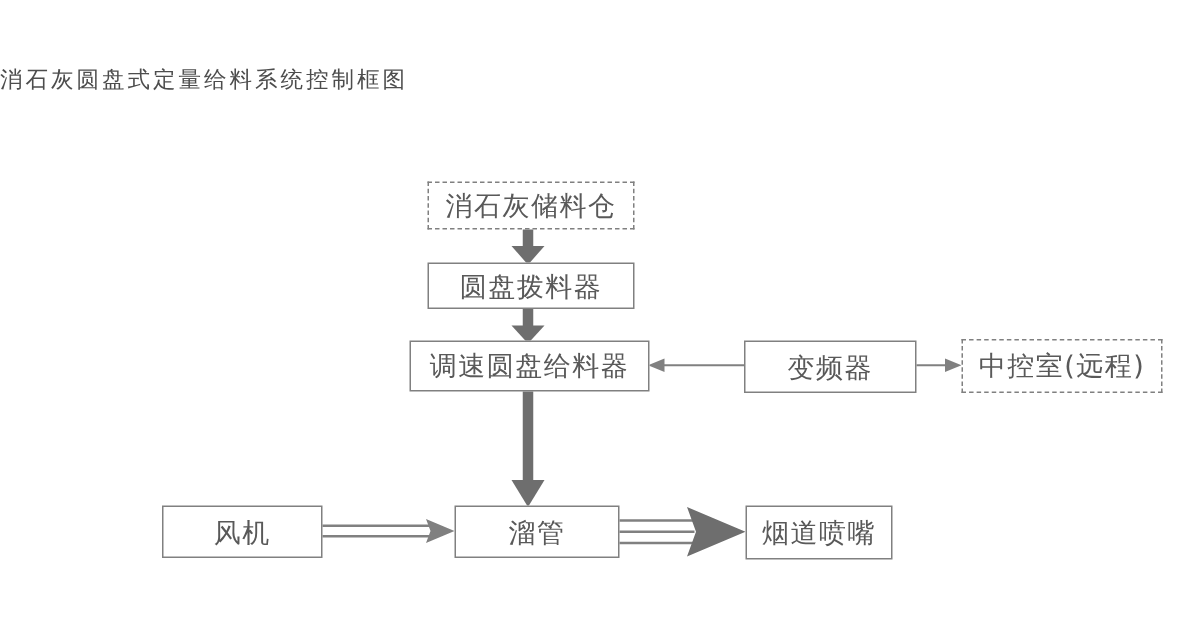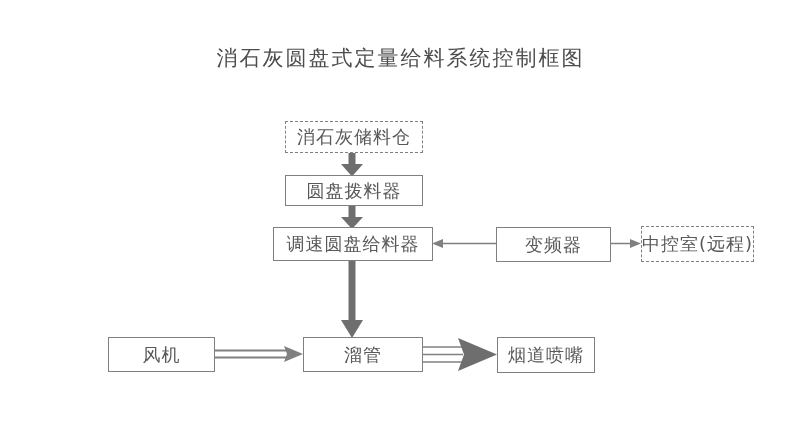--- a/index.html
+++ b/index.html
@@ -15,22 +15,21 @@
     width: 801px;
     height: 421px;
     background: #ffffff;
     overflow: hidden;
   }
   #title {
     position: absolute;
     left: 0;
     top: 44px;
     width: 801px;
-    text-align: center;
-    font-size: 21px;
+    font-size: 15px;
     color: #4d4d4d;
     letter-spacing: 2px;
     font-family: "DejaVu Sans", "Liberation Sans", sans-serif;
     white-space: nowrap;
   }
   .node {
     position: absolute;
     box-sizing: border-box;
     display: flex;
     align-items: center;
@@ -114,29 +113,29 @@
   </div>
 
   <div class="node solid" style="left:273px; top:227px; width:160px; height:34px;">
     <span>调速圆盘给料器</span>
   </div>
 
   <div class="node solid" style="left:496px; top:227px; width:115px; height:35px;">
     <span>变频器</span>
   </div>
 
-  <div class="node dashed" style="left:641px; top:226px; width:113px; height:36px;">
+  <div class="node dashed" style="left:641px; top:226px; width:134px; height:36px;">
     <span>中控室(远程)</span>
   </div>
 
   <div class="node solid" style="left:108px; top:337px; width:107px; height:35px;">
     <span>风机</span>
   </div>
 
-  <div class="node solid" style="left:303px; top:337px; width:120px; height:35px;">
+  <div class="node solid" style="left:303px; top:337px; width:110px; height:35px;">
     <span>溜管</span>
   </div>
 
   <div class="node solid" style="left:497px; top:337px; width:98px; height:36px;">
     <span>烟道喷嘴</span>
   </div>
 
 </div>
 
 </body></html>

